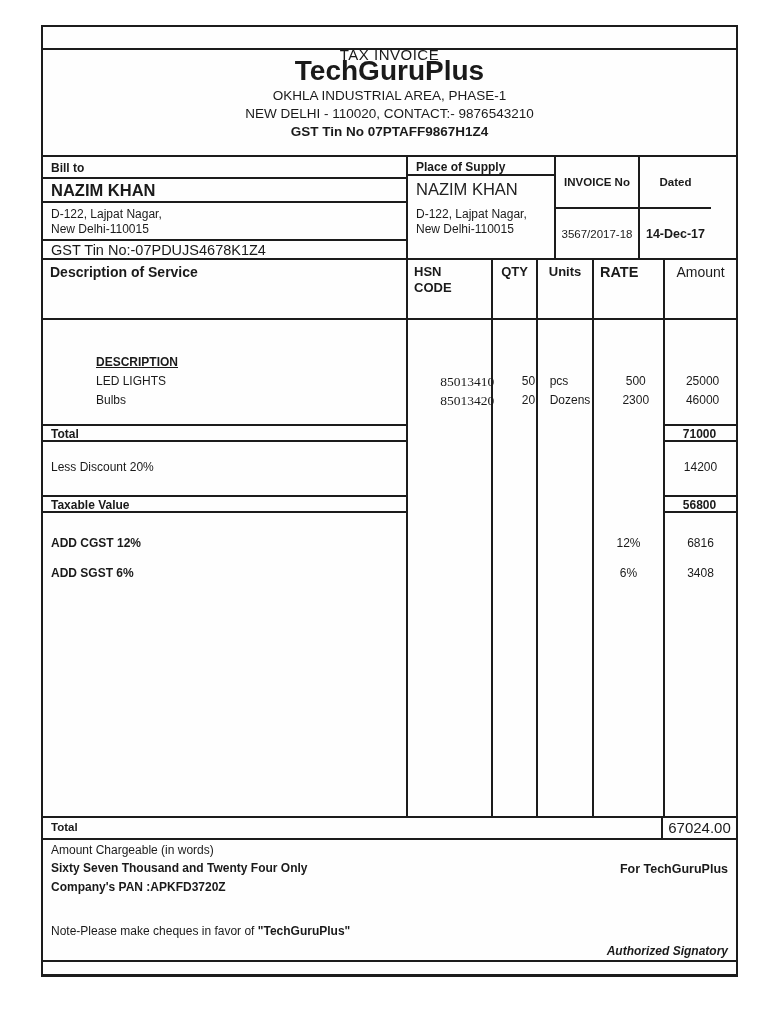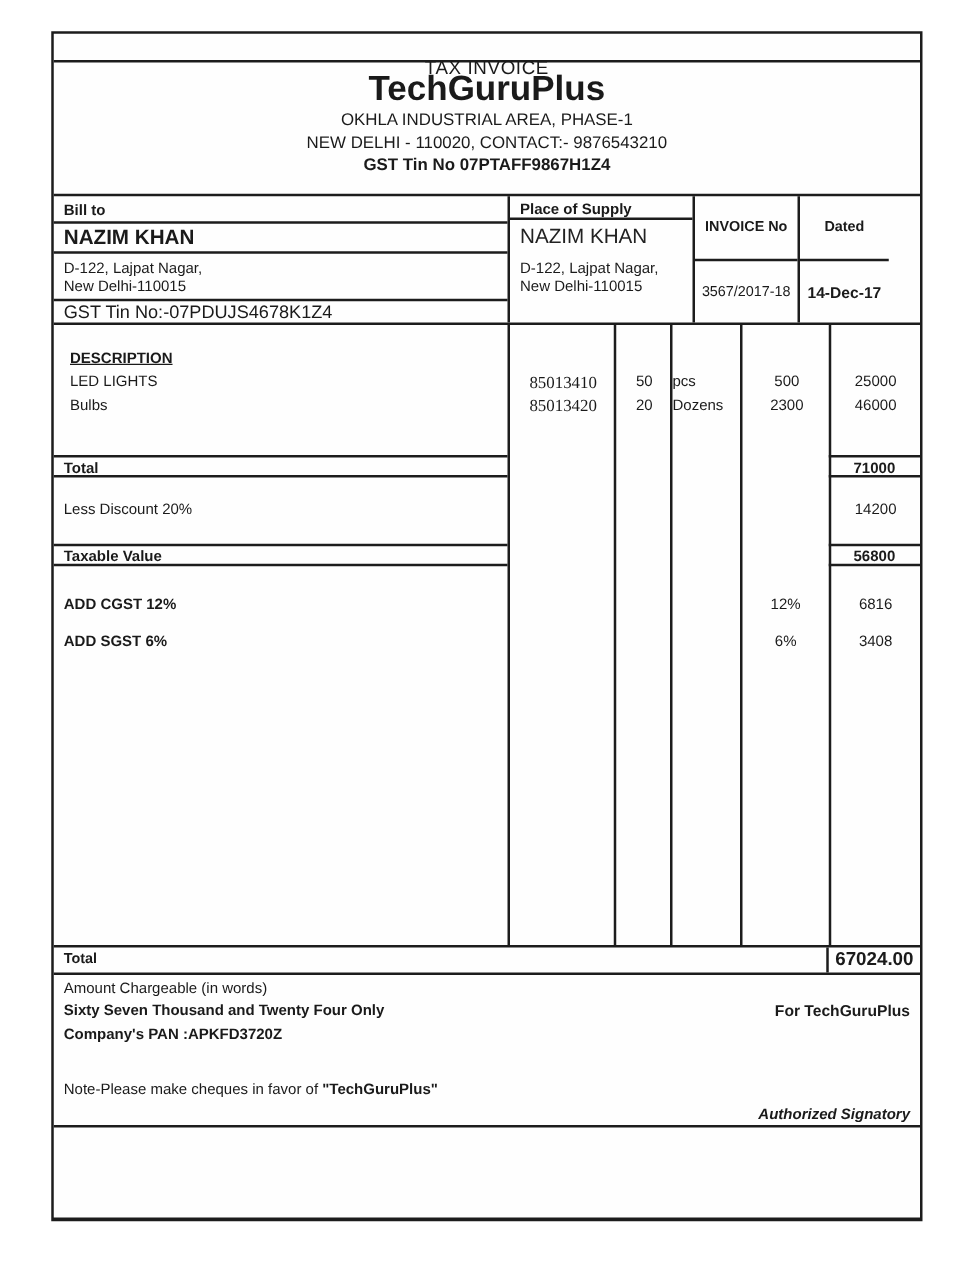--- a/index.html
+++ b/index.html
@@ -49,21 +49,21 @@
   .th-qty   { width: 45px;  border-right: 2px solid #1c1c1c; text-align: center; }
   .th-units { width: 56px;  border-right: 2px solid #1c1c1c; text-align: center; }
   .th-rate  { width: 71px;  border-right: 2px solid #1c1c1c; font-size: 14.5px; padding-left: 6px; }
   .th-amt   { width: 71px;  font-weight: normal; font-size: 14px; text-align: center; }
 
   
   .tbody { height: 496px; position: relative; }
   .vline { position: absolute; top: 0; bottom: 0; width: 2px; background: #1c1c1c; }
   .v1 { left: 363px; } .v2 { left: 448px; } .v3 { left: 493px; } .v4 { left: 549px; } .v5 { left: 620px; }
 
-  .rows { position: absolute; top: 17px; left: 0; right: 0; }
+  .rows { position: absolute; top: 33px; left: 0; right: 0; padding-left: 40px; }
   .irow { display: flex; height: 19px; line-height: 19px; font-size: 12px; }
   .c-desc  { width: 365px; padding-left: 13px; }
   .c-hsn   { width: 85px; text-align: center; font-family: "Liberation Serif", serif; font-size: 13.5px; }
   .c-qty   { width: 45px; text-align: center; }
   .c-units { width: 56px; text-align: left; }
   .c-rate  { width: 71px; text-align: center; }
   .c-amt   { width: 71px; text-align: center; }
   .desc-heading { font-weight: bold; text-decoration: underline; }
 
   .boxrow-left  { position: absolute; left: 0; width: 363px; height: 18px;
@@ -73,21 +73,21 @@
                   border-top: 2px solid #1c1c1c; border-bottom: 2px solid #1c1c1c;
                   font-size: 12px; font-weight: bold; line-height: 14px; text-align: center; padding-top: 1px; }
   .free-label   { position: absolute; left: 0; width: 363px; font-size: 12px; line-height: 14px; padding-left: 8px; }
   .free-label.b { font-weight: bold; }
   .free-rate    { position: absolute; left: 551px; width: 69px; font-size: 12px; line-height: 14px; text-align: center; }
   .free-amt     { position: absolute; left: 622px; width: 71px; font-size: 12px; line-height: 14px; text-align: center; }
 
   
   .grandrow { height: 24px; border-top: 2px solid #1c1c1c; border-bottom: 2px solid #1c1c1c; display: flex; }
   .grand-label { width: 620px; border-right: 2px solid #1c1c1c; font-size: 11.5px; font-weight: bold; padding: 3px 0 0 8px; }
-  .grand-amt   { width: 73px; font-size: 15px; font-weight: bold; text-align: center; padding-top: 1px; }
+  .grand-amt   { width: 73px; font-size: 15px; font-weight: normal; text-align: center; padding-top: 1px; }
 
   
   .footer { height: 120px; position: relative; font-size: 12px; }
   .f-words-label { position: absolute; top: 3px;  left: 8px; }
   .f-words       { position: absolute; top: 21px; left: 8px; font-weight: bold; }
   .f-pan         { position: absolute; top: 40px; left: 8px; font-weight: bold; }
   .f-for         { position: absolute; top: 22px; right: 8px; font-weight: bold; font-size: 12.5px; }
   .f-note        { position: absolute; top: 84px; left: 8px; }
   .f-note b      { font-weight: bold; }
   .f-sign        { position: absolute; top: 104px; right: 8px; font-weight: bold; font-style: italic; }
@@ -128,20 +128,28 @@
     <div class="invcol col-r">
       <div class="hdr-cell">INVOICE No</div>
       <div class="val-cell">3567/2017-18</div>
     </div>
     <div class="datecol">
       <div class="hdr-cell">Dated</div>
       <div class="val-cell val-bold">14-Dec-17</div>
     </div>
   </div>
 
+  <div class="thead">
+    <div class="th th-desc">Description of Service</div>
+    <div class="th th-hsn">HSN CODE</div>
+    <div class="th th-qty">QTY</div>
+    <div class="th th-units">Units</div>
+    <div class="th th-rate">RATE</div>
+    <div class="th th-amt">Amount</div>
+  </div>
 
   <div class="tbody">
     <div class="vline v1"></div>
     <div class="vline v2"></div>
     <div class="vline v3"></div>
     <div class="vline v4"></div>
     <div class="vline v5"></div>
 
     <div class="rows">
       <div class="irow">

